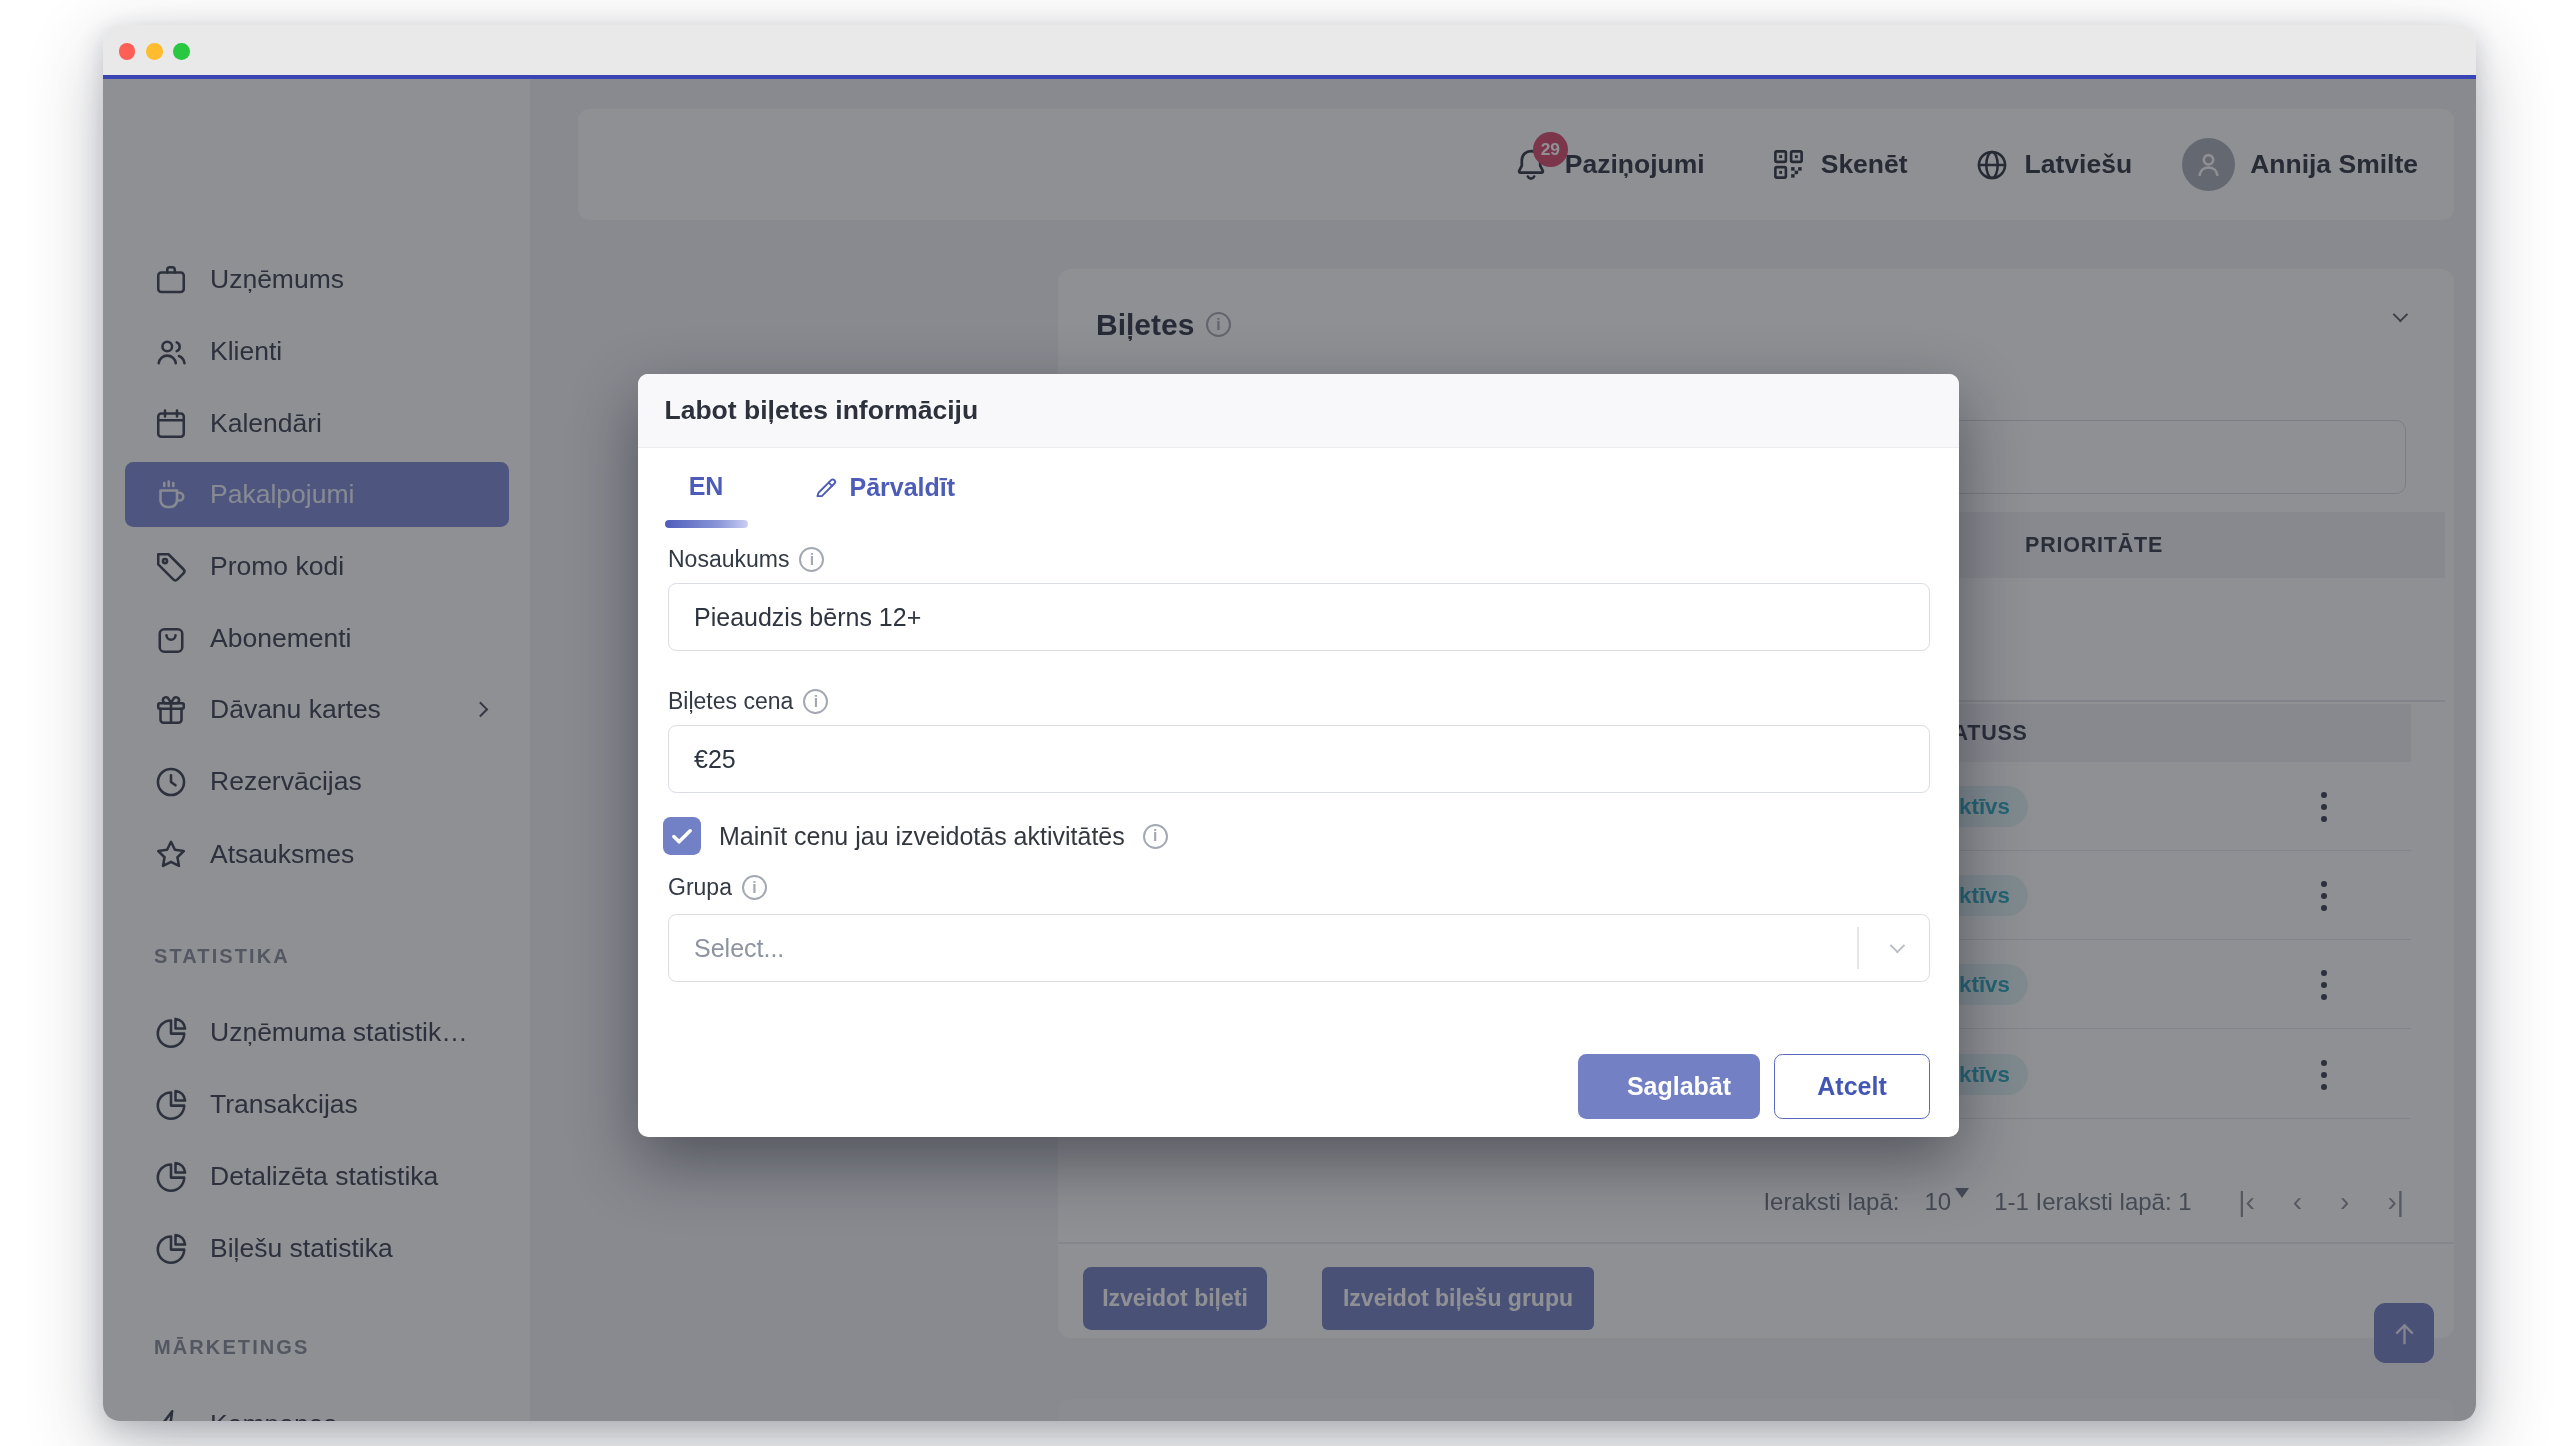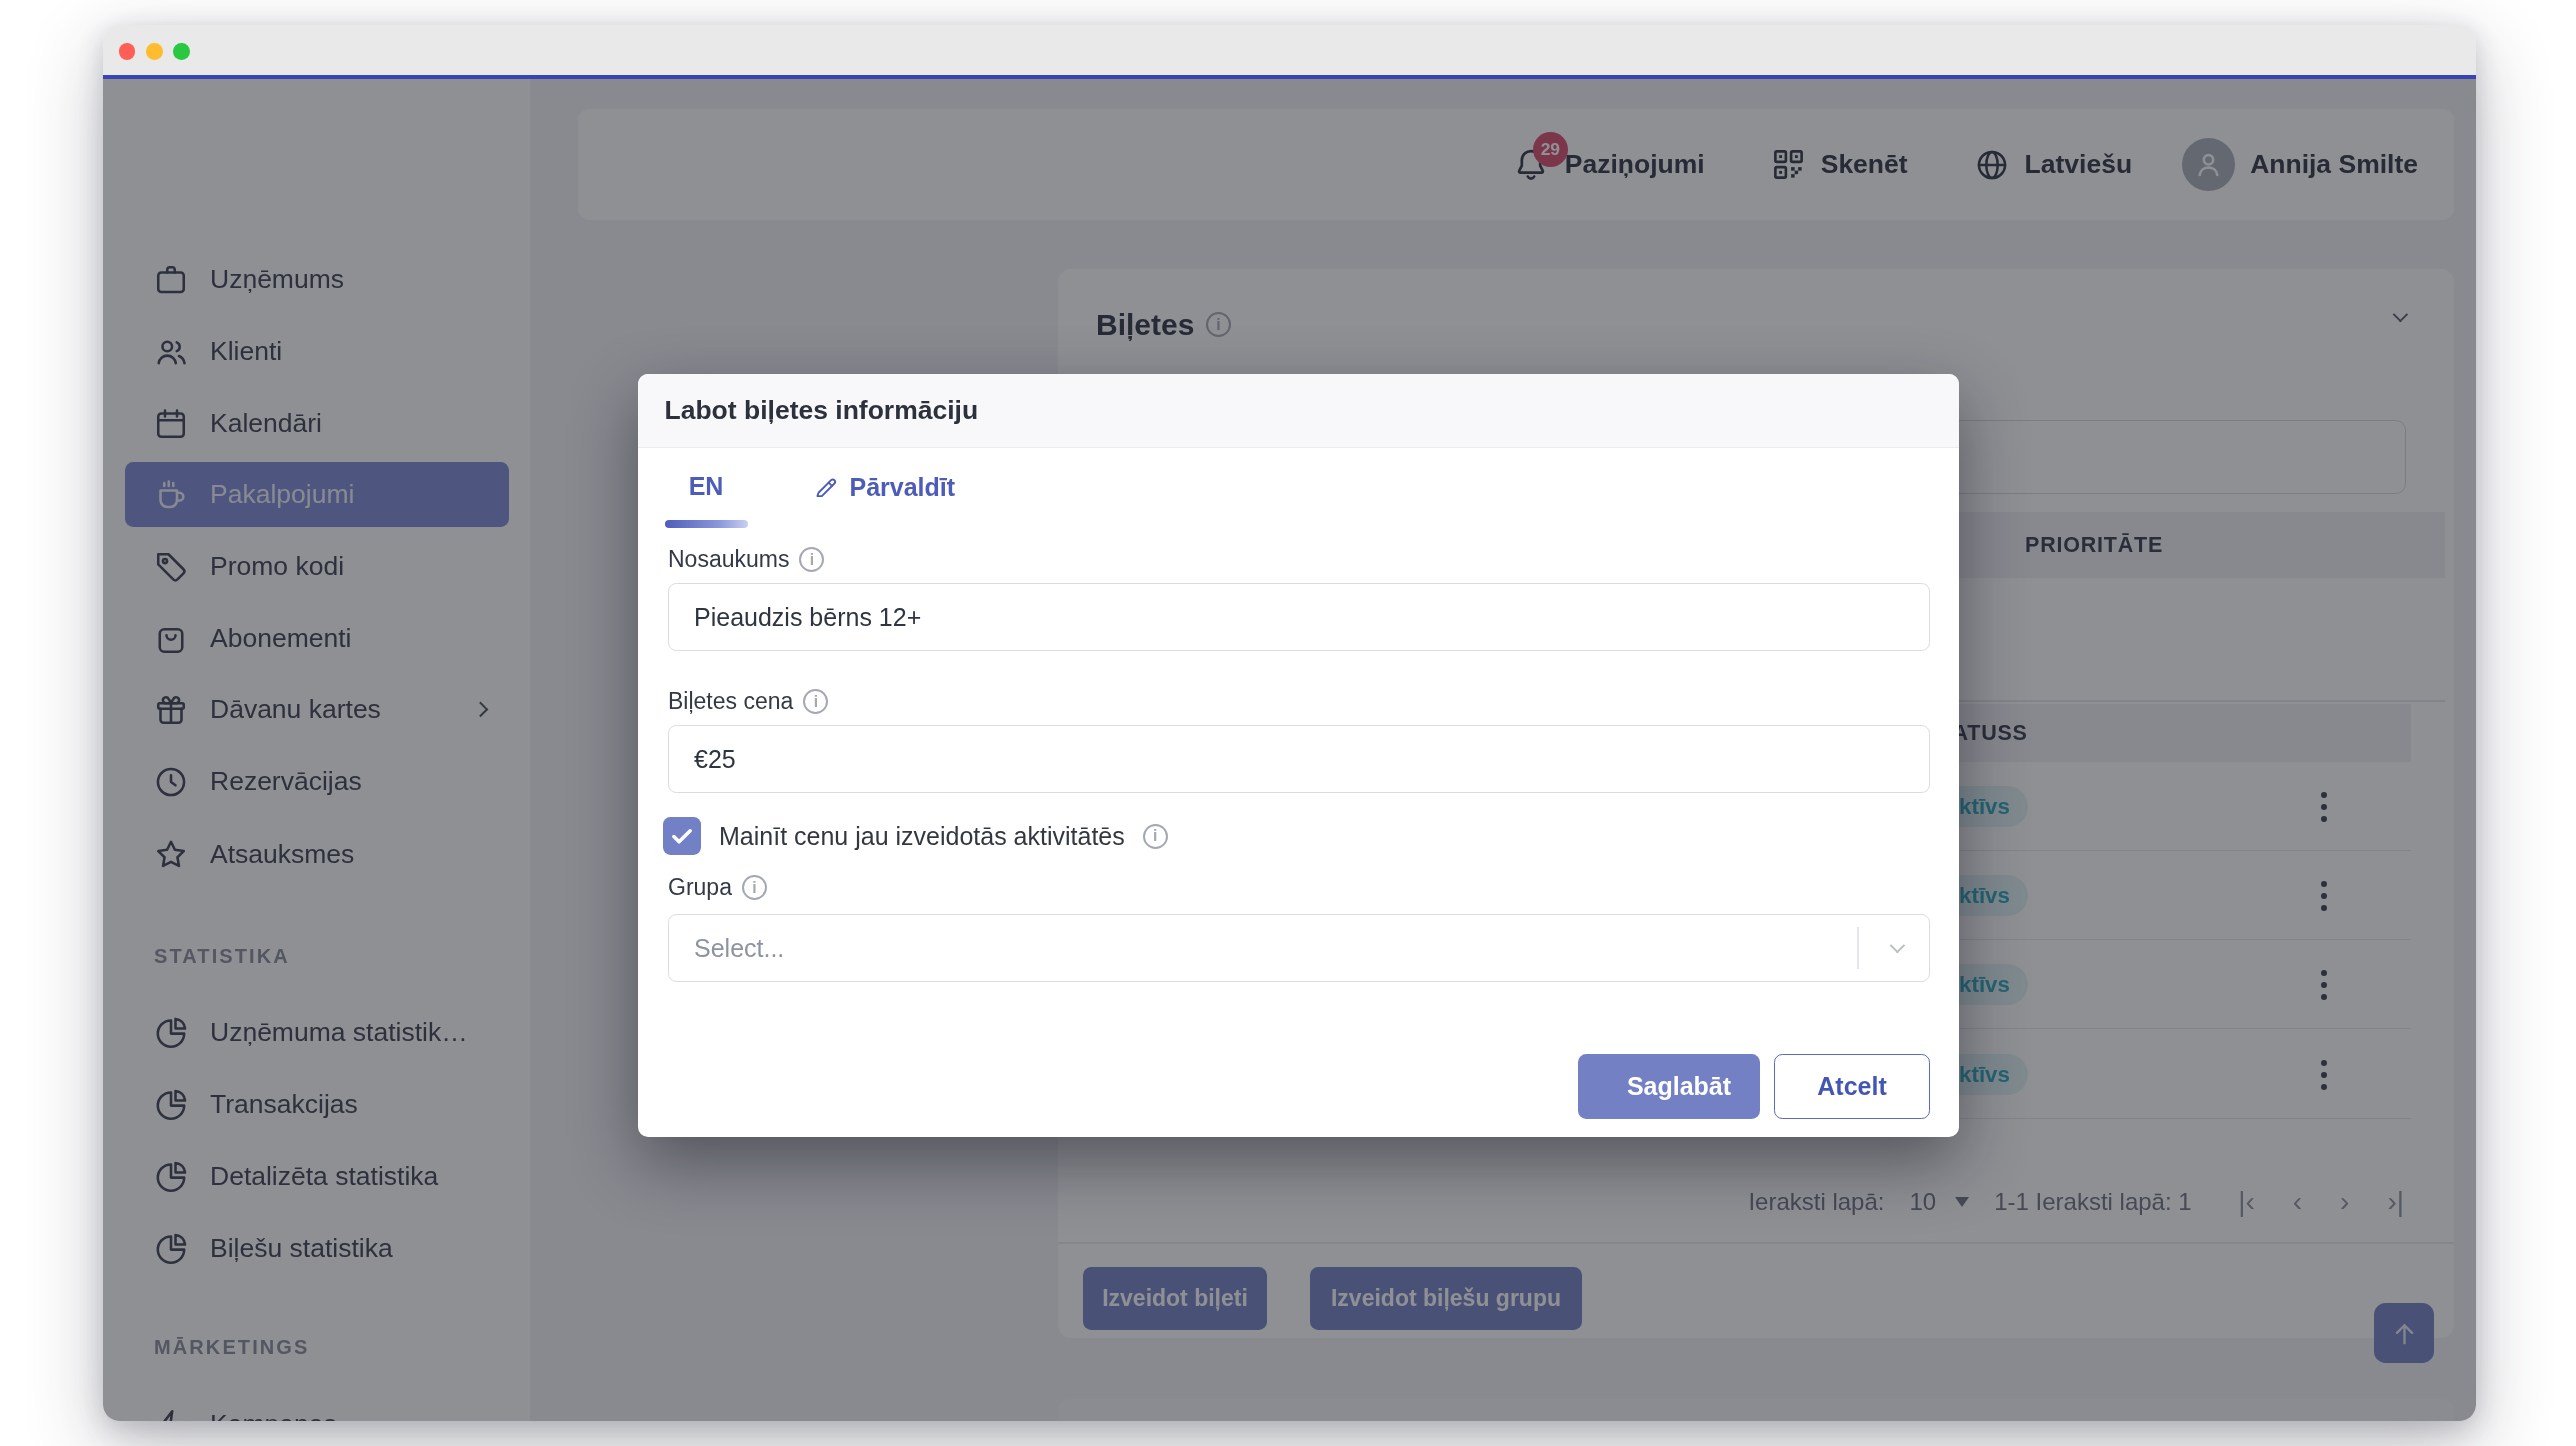--- a/index.html
+++ b/index.html
@@ -55,29 +55,29 @@
   .thead2{left:38px;top:435px;width:1315px;height:58px;line-height:58px;}
   .thead2 span{position:absolute;left:829px;}
   .trow{position:absolute;left:38px;width:1315px;height:89px;border-bottom:1.7px solid #e4e6ec;}
   .pill{position:absolute;left:829px;top:24px;height:41px;padding:0 18px;border-radius:21px;
     background:rgba(42,167,189,0.15);color:#2aa7bd;font-size:22.3px;font-weight:700;display:flex;align-items:center;}
   .kebab{position:absolute;left:1210px;top:20px;width:36px;height:50px;display:flex;flex-direction:column;
     align-items:center;justify-content:center;gap:6.6px;cursor:pointer;}
   .kebab i{width:5.8px;height:5.8px;border-radius:50%;background:#3a4150;}
   .pagerow{position:absolute;top:908px;right:50px;height:50px;display:flex;align-items:center;gap:25px;
     color:#6b7280;font-size:24px;}
-  .pagesel{display:flex;align-items:center;gap:19px;cursor:pointer;}
+  .pagesel{display:flex;gap:4px;cursor:pointer;}
   .caret{width:0;height:0;border-left:7.4px solid transparent;border-right:7.4px solid transparent;border-top:10px solid #6b7280;}
   .pgbtns{display:flex;align-items:center;gap:38px;margin-left:21.5px;color:#8a909b;font-size:28px;}
   .pgbtns span{cursor:pointer;}
   .divider{position:absolute;left:0;top:973px;width:1396px;height:1.7px;background:#e8eaef;}
   .cbtn{position:absolute;top:998px;height:63px;border-radius:8.3px;background:#7380c4;color:#fff;
     font-size:23px;font-weight:600;display:flex;align-items:center;justify-content:center;cursor:pointer;}
   .cbtn1{left:25px;width:184px;}
-  .cbtn2{left:252px;width:272px;}
+  .cbtn2{left:264px;width:272px;border-radius:6px;}
   .bottom-card{position:absolute;left:955px;top:1374px;width:1396px;height:50px;background:#f6f7f9;border-radius:13.2px 13.2px 0 0;}
   .scrolltop{position:absolute;left:2271px;top:1278px;width:60px;height:60px;border-radius:11.6px;background:#7380c4;
     display:flex;align-items:center;justify-content:center;cursor:pointer;}
   
   .overlay{position:absolute;left:0;top:54px;right:0;bottom:0;background:rgba(31,33,41,0.5);z-index:40;}
   .modal{position:absolute;left:535px;top:349px;width:1321px;height:763px;background:#ffffff;border-radius:10px;
     z-index:50;box-shadow:0 25px 66px rgba(15,18,30,0.45);}
   .m-header{position:absolute;left:0;top:0;right:0;height:74px;background:#f8f8fa;border-bottom:1.7px solid #ebebf0;
     border-radius:10px 10px 0 0;}
   .m-title{position:absolute;left:26.5px;top:0;line-height:73px;font-size:26.5px;font-weight:600;color:#2c313c;}

